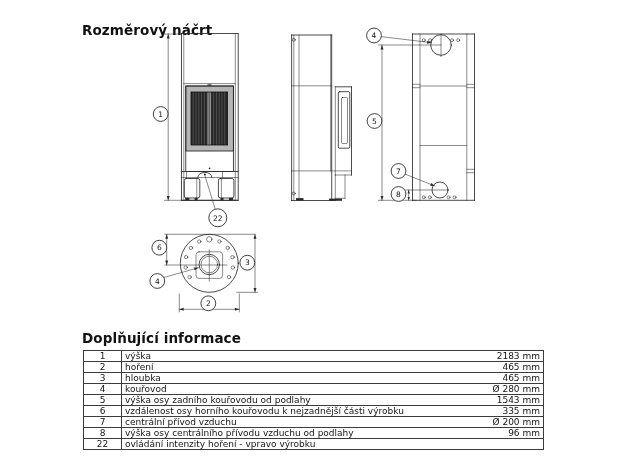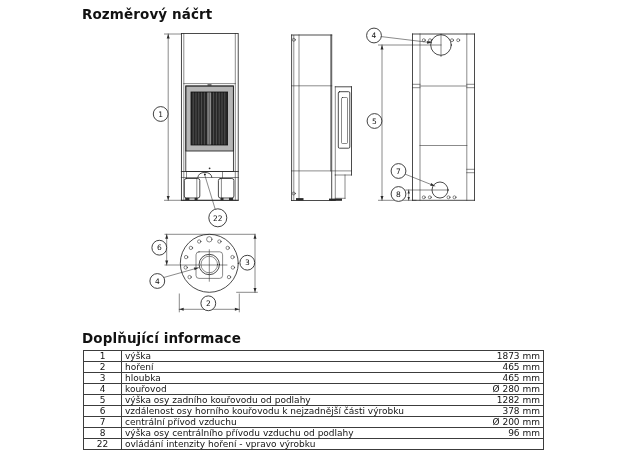--- a/index.html
+++ b/index.html
@@ -1,20 +1,20 @@
 <!DOCTYPE html>
 <html><head>
 <meta charset="utf-8">
 <style>
   html,body{margin:0;padding:0;background:#fff;}
   #screen{position:relative;width:624px;height:460px;background:#fff;overflow:hidden;
           font-family:"DejaVu Sans",sans-serif;}
   .heading{position:absolute;margin:0;font-size:13.5px;font-weight:bold;color:#111;
            font-family:"DejaVu Sans",sans-serif;letter-spacing:0.1px;}
-  #drawing-title{left:82px;top:6px;text-align:right;}
+  #drawing-title{left:82px;top:22px;text-align:right;}
   #info-title{left:82px;top:330px;}
   svg#drawing{position:absolute;left:0;top:0;}
   .ln{stroke:#2b2b2b;stroke-width:0.85;fill:none;stroke-linecap:square;}
   .thin{stroke-width:0.55;}
   .fillda{fill:#2b2b2b;stroke:none;}
   .balloon circle{fill:#fff;stroke:#2b2b2b;stroke-width:0.9;}
   .balloon text{font-family:"DejaVu Sans",sans-serif;font-size:7.5px;fill:#111;text-anchor:middle;}
   .arrow{fill:#2b2b2b;stroke:none;}
   #info-table{position:absolute;left:83px;top:350px;border-collapse:collapse;table-layout:fixed;
               width:458px;font-size:9px;color:#141414;}
@@ -264,46 +264,46 @@
     </g>
   </svg>
 
   <h2 id="info-title" class="heading">Doplňující informace</h2>
 
   <table id="info-table">
     <tbody>
       <tr>
         <td class="c-num">1</td>
         <td class="c-desc">výška</td>
-        <td class="c-val">1873 mm</td>
+        <td class="c-val">2183 mm</td>
       </tr>
       <tr>
         <td class="c-num">2</td>
         <td class="c-desc">hoření</td>
         <td class="c-val">465 mm</td>
       </tr>
       <tr>
         <td class="c-num">3</td>
         <td class="c-desc">hloubka</td>
         <td class="c-val">465 mm</td>
       </tr>
       <tr>
         <td class="c-num">4</td>
         <td class="c-desc">kouřovod</td>
         <td class="c-val">Ø 280 mm</td>
       </tr>
       <tr>
         <td class="c-num">5</td>
         <td class="c-desc">výška osy zadního kouřovodu od podlahy</td>
-        <td class="c-val">1282 mm</td>
+        <td class="c-val">1543 mm</td>
       </tr>
       <tr>
         <td class="c-num">6</td>
         <td class="c-desc">vzdálenost osy horního kouřovodu k nejzadnější části výrobku</td>
-        <td class="c-val">378 mm</td>
+        <td class="c-val">335 mm</td>
       </tr>
       <tr>
         <td class="c-num">7</td>
         <td class="c-desc">centrální přívod vzduchu</td>
         <td class="c-val">Ø 200 mm</td>
       </tr>
       <tr>
         <td class="c-num">8</td>
         <td class="c-desc">výška osy centrálního přívodu vzduchu od podlahy</td>
         <td class="c-val">96 mm</td>

